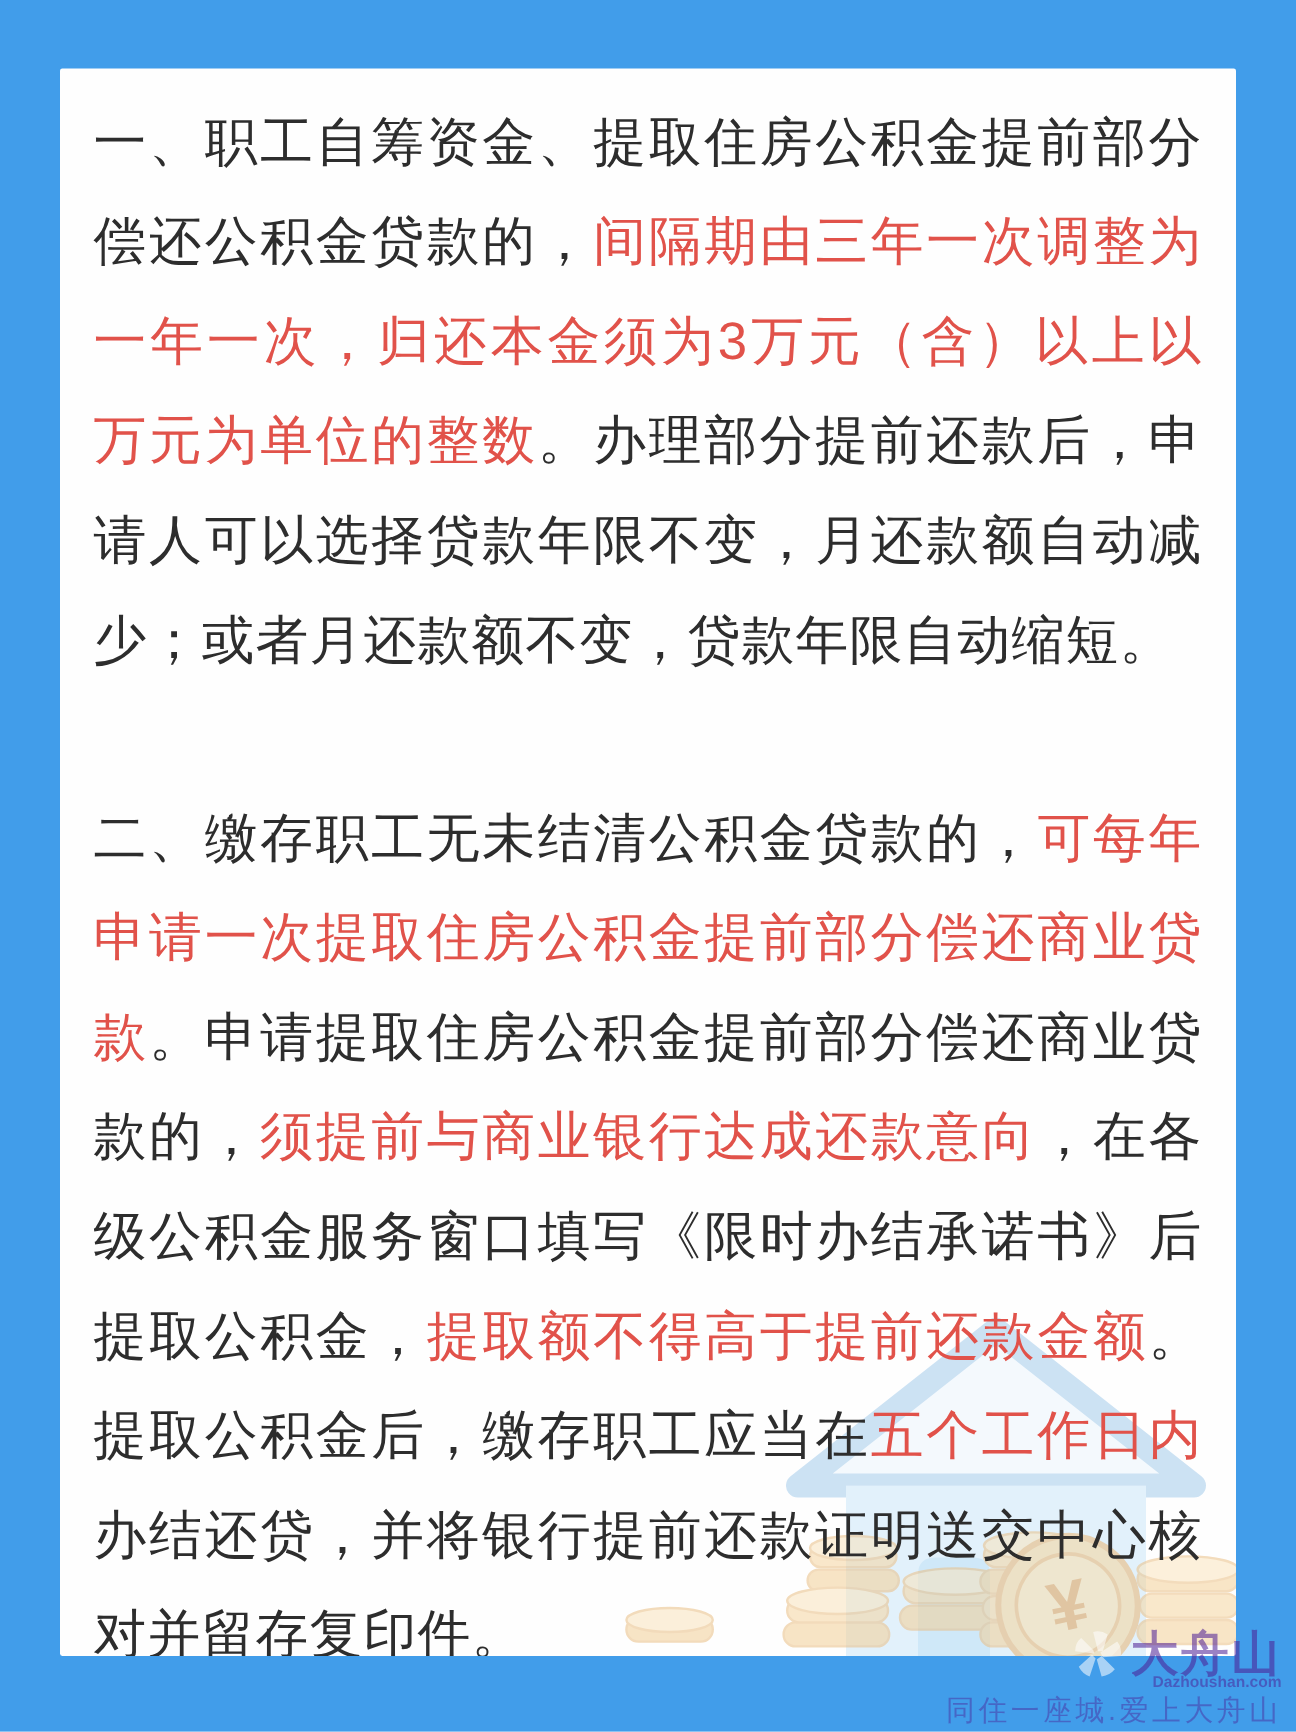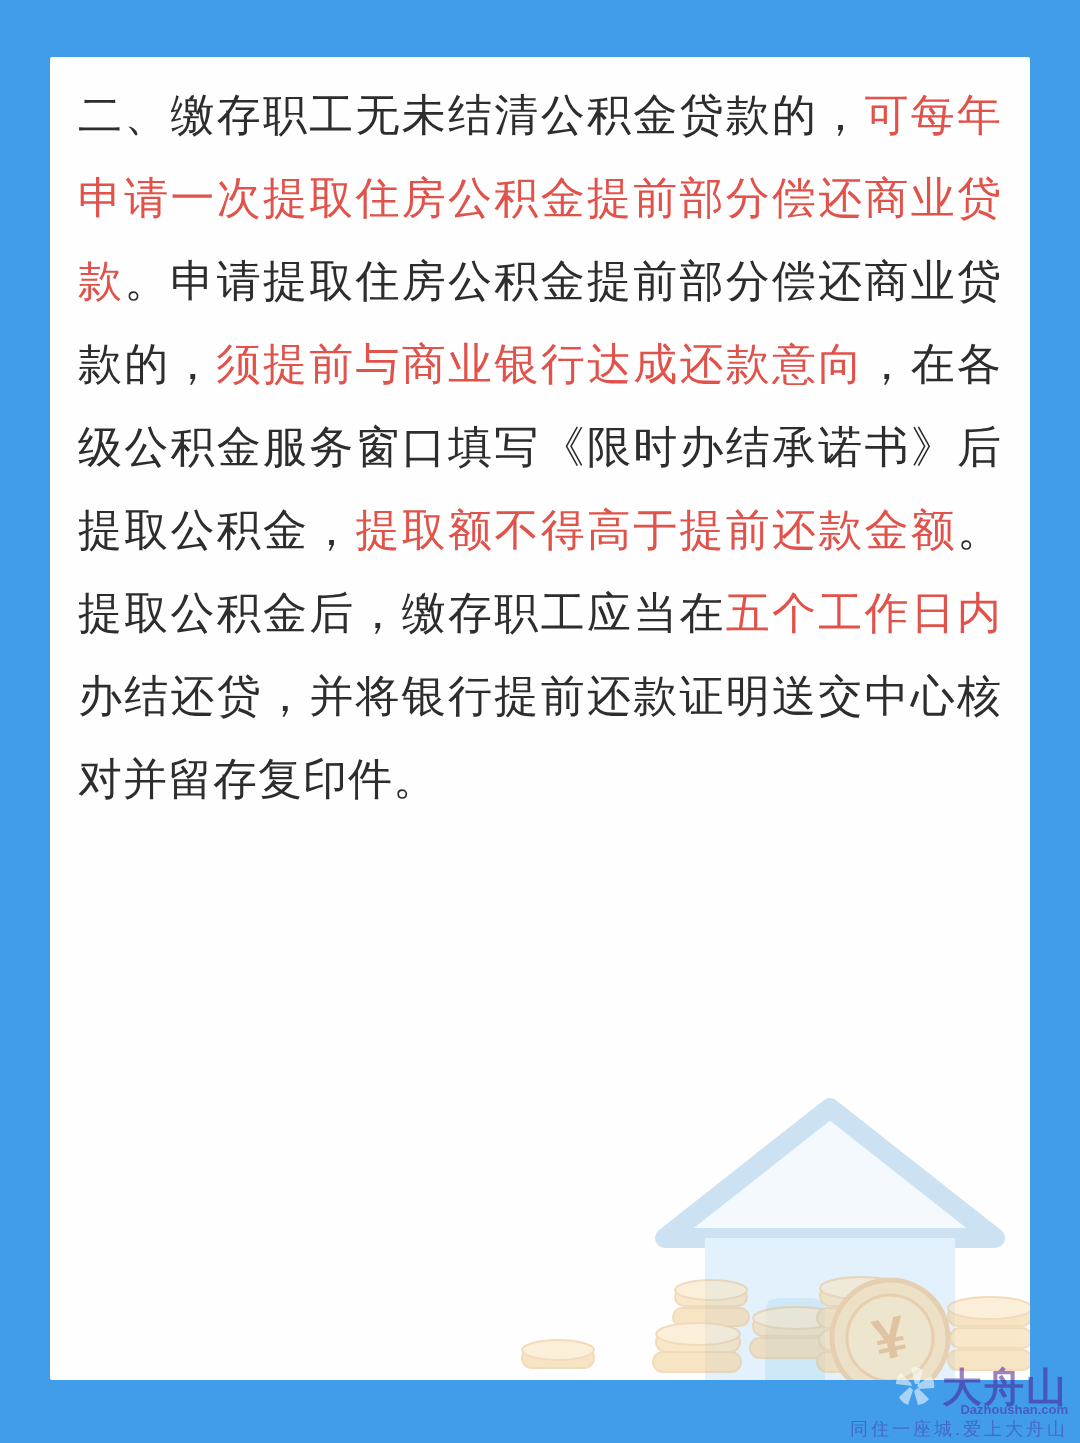--- a/index.html
+++ b/index.html
@@ -61,21 +61,21 @@
     line-height: 1;
   }
   .wm-url {
     font-size: 13px;
     font-weight: bold;
     opacity: 0.5;
     margin-top: -6px;
     line-height: 1.2;
   }
   .wm-slogan {
-    font-size: 18px;
+    font-size: 24px;
     letter-spacing: 3px;
     opacity: 0.42;
     line-height: 1.3;
   }
 </style>
 </head>
 <body style="background: rgb(65, 157, 234);">
 
 <div class="stage">
 
@@ -117,20 +117,21 @@
 
         <g transform="rotate(-12 420 278)">
           <circle cx="420" cy="278" r="58" fill="#f5d49c" stroke="#e9b574" stroke-width="5"></circle>
           <circle cx="420" cy="278" r="43" fill="#f7dcab" stroke="#e9b574" stroke-width="3"></circle>
           <text x="420" y="298" font-size="58" font-weight="bold" fill="#dfa05a" text-anchor="middle" font-family="Liberation Sans, sans-serif">¥</text>
         </g>
       </g>
     </svg>
 
     <div class="article">
+        <p class="para"><span style="color: rgb(45, 45, 45);">一、职工自筹资金、提取住房公积金提前部分偿还公积金贷款的，</span><span style="color: rgb(225, 82, 74);">间隔期由三年一次调整为一年一次，归还本金须为3万元（含）以上以万元为单位的整数</span><span style="color: rgb(45, 45, 45);">。办理部分提前还款后，申请人可以选择贷款年限不变，月还款额自动减少；或者月还款额不变，贷款年限自动缩短。</span></p>
         <p class="para"><span style="color: rgb(45, 45, 45);">二、缴存职工无未结清公积金贷款的，</span><span style="color: rgb(225, 82, 74);">可每年申请一次提取住房公积金提前部分偿还商业贷款</span><span style="color: rgb(45, 45, 45);">。申请提取住房公积金提前部分偿还商业贷款的，</span><span style="color: rgb(225, 82, 74);">须提前与商业银行达成还款意向</span><span style="color: rgb(45, 45, 45);">，在各级公积金服务窗口填写《限时办结承诺书》后提取公积金，</span><span style="color: rgb(225, 82, 74);">提取额不得高于提前还款金额</span><span style="color: rgb(45, 45, 45);">。提取公积金后，缴存职工应当在</span><span style="color: rgb(225, 82, 74);">五个工作日内</span><span style="color: rgb(45, 45, 45);">办结还贷，并将银行提前还款证明送交中心核对并留存复印件。</span></p>
       </div>
   </div>
 
   <div class="watermark" style="color: #4c1d95; align-items: flex-end;">
     <div class="wm-row">
       <svg width="42" height="42" viewBox="0 0 42 42">
         <g fill="#ffffff" transform="translate(21,21)">
           <path d="M0,-3 L-4,-19 Q2,-21 8,-17 L4,-3 Z"></path>
           <path d="M2,-2 L16,-11 Q20,-6 19,1 L4,2 Z"></path>

